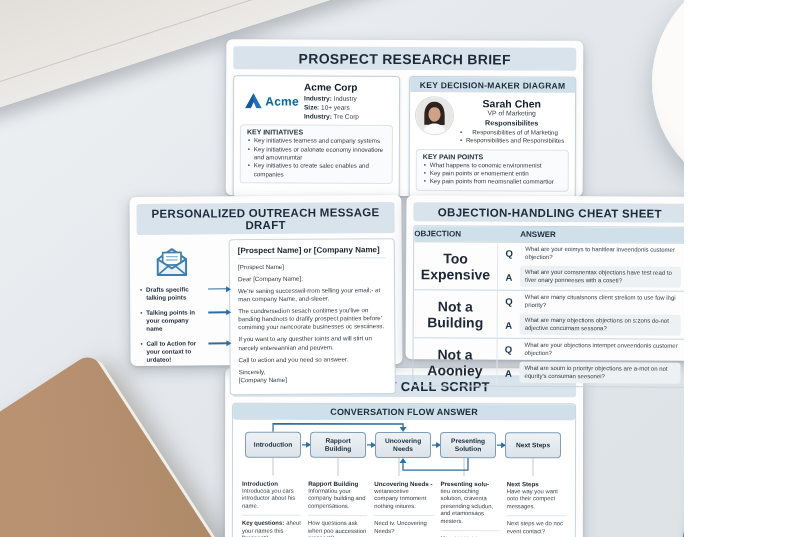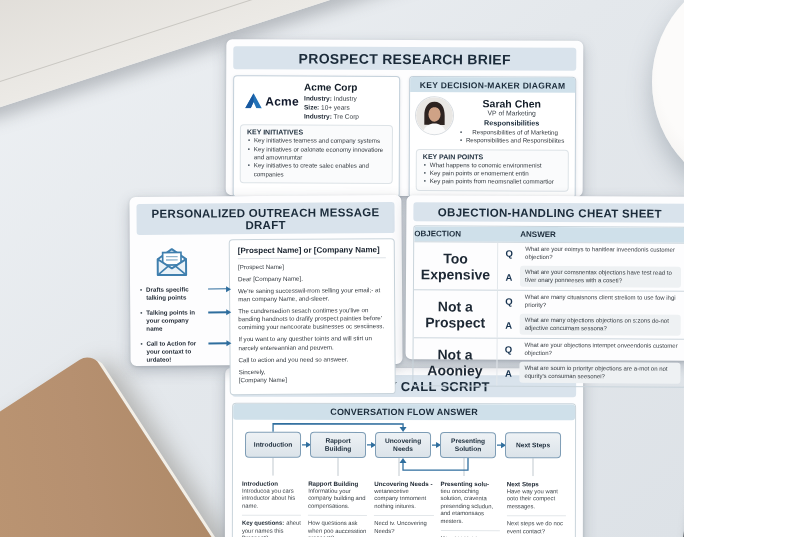--- a/index.html
+++ b/index.html
@@ -67,21 +67,21 @@
   ul.dots { list-style:none; }
   ul.dots li { font-size:6.2px; color:#33393f; line-height:1.35; padding-left:7px; position:relative; }
   ul.dots li::before { content:"•"; position:absolute; left:1px; top:0; color:#44505a; }
 
   
   .brief { left:226px; top:40px; width:357px; height:156px; transform:rotate(.25deg); z-index:6; }
   .brief .cols { display:flex; gap:9px; margin-top:6px; }
   .sc-body { padding:5px 6px 6px; }
   .corp-row { display:flex; align-items:center; }
   .logo { width:64px; display:flex; align-items:center; justify-content:center; gap:3px; }
-  .logo-text { font-size:12px; font-weight:bold; color:#0f172a; letter-spacing:.2px; }
+  .logo-text { font-size:12px; font-weight:bold; color:#0369a1; letter-spacing:.2px; }
   .corp-name { font-size:10px; font-weight:bold; color:#121c27; margin-bottom:1px; }
   .field { font-size:6.5px; color:#33393f; line-height:1.4; }
   .field b { color:#1b2530; }
   .person-row { display:flex; gap:6px; align-items:flex-start;text-align:center; }
   .avatar { width:37px; height:37px; border-radius:50%; overflow:hidden; flex:none;
             box-shadow:0 0 0 1px rgba(160,170,180,.4); }
   .p-name { font-size:10.5px; font-weight:bold; color:#121c27; }
   .p-title { font-size:6.8px; color:#3a4149; margin-bottom:2px; }
   .p-resp { font-size:7.2px; font-weight:bold; color:#1b2b3a; margin-bottom:1px; }
 
@@ -207,21 +207,21 @@
                 <circle cx="20" cy="20" r="20" fill="#e9e7e4"></circle>
                 <path d="M20 5 C12 5 9 12 9 20 L9 30 H31 L31 20 C31 12 28 5 20 5 Z" fill="#2d2320"></path>
                 <ellipse cx="20" cy="18.5" rx="6.6" ry="8" fill="#cfa286"></ellipse>
                 <path d="M13.5 15 C14 9.5 26 9.5 26.5 15 C26.5 11 24 7.5 20 7.5 C16 7.5 13.5 11 13.5 15 Z" fill="#2d2320"></path>
                 <path d="M7 40 C9 31 15 28.6 20 28.6 C25 28.6 31 31 33 40 Z" fill="#fbfbfb"></path>
               </svg>
             </div>
             <div>
               <div class="p-name">Sarah Chen</div>
               <div class="p-title">VP of Marketing</div>
-              <div class="p-resp">Responsibilities</div>
+              <div class="p-resp">Responsibilites</div>
               <ul class="dots">
                 <li>Responsibilities of of Marketing</li>
                 <li>Responsibilities and Responsibilites</li>
               </ul>
             </div>
           </div>
           <div class="mini-panel">
             <div class="mini-head">KEY PAIN POINTS</div>
             <ul class="dots">
               <li>What happens to conomic environmenist</li>
@@ -279,21 +279,21 @@
 
       <div class="obj-group">
         <div class="obj-label">Too Expensive</div>
         <div class="qa">Q</div>
         <div class="ans">What are your eoimys to hanitlear inveendonis customer objection?</div>
         <div class="qa">A</div>
         <div class="ans chip">What are your comsnentax objections have test read to tiver onary ponneeses with a coseti?</div>
       </div>
 
       <div class="obj-group">
-        <div class="obj-label">Not a Prospect</div>
+        <div class="obj-label">Not a Building</div>
         <div class="qa">Q</div>
         <div class="ans">What are many cituaisnons client streliom to use fow ihgi priority?</div>
         <div class="qa">A</div>
         <div class="ans chip">What are many objections objections on s:zons do-not adjective concumam sessona?</div>
       </div>
 
       <div class="obj-group">
         <div class="obj-label">Not a Aooniey</div>
         <div class="qa">Q</div>
         <div class="ans">What are your objections intempet onveendonis customer objection?</div>

